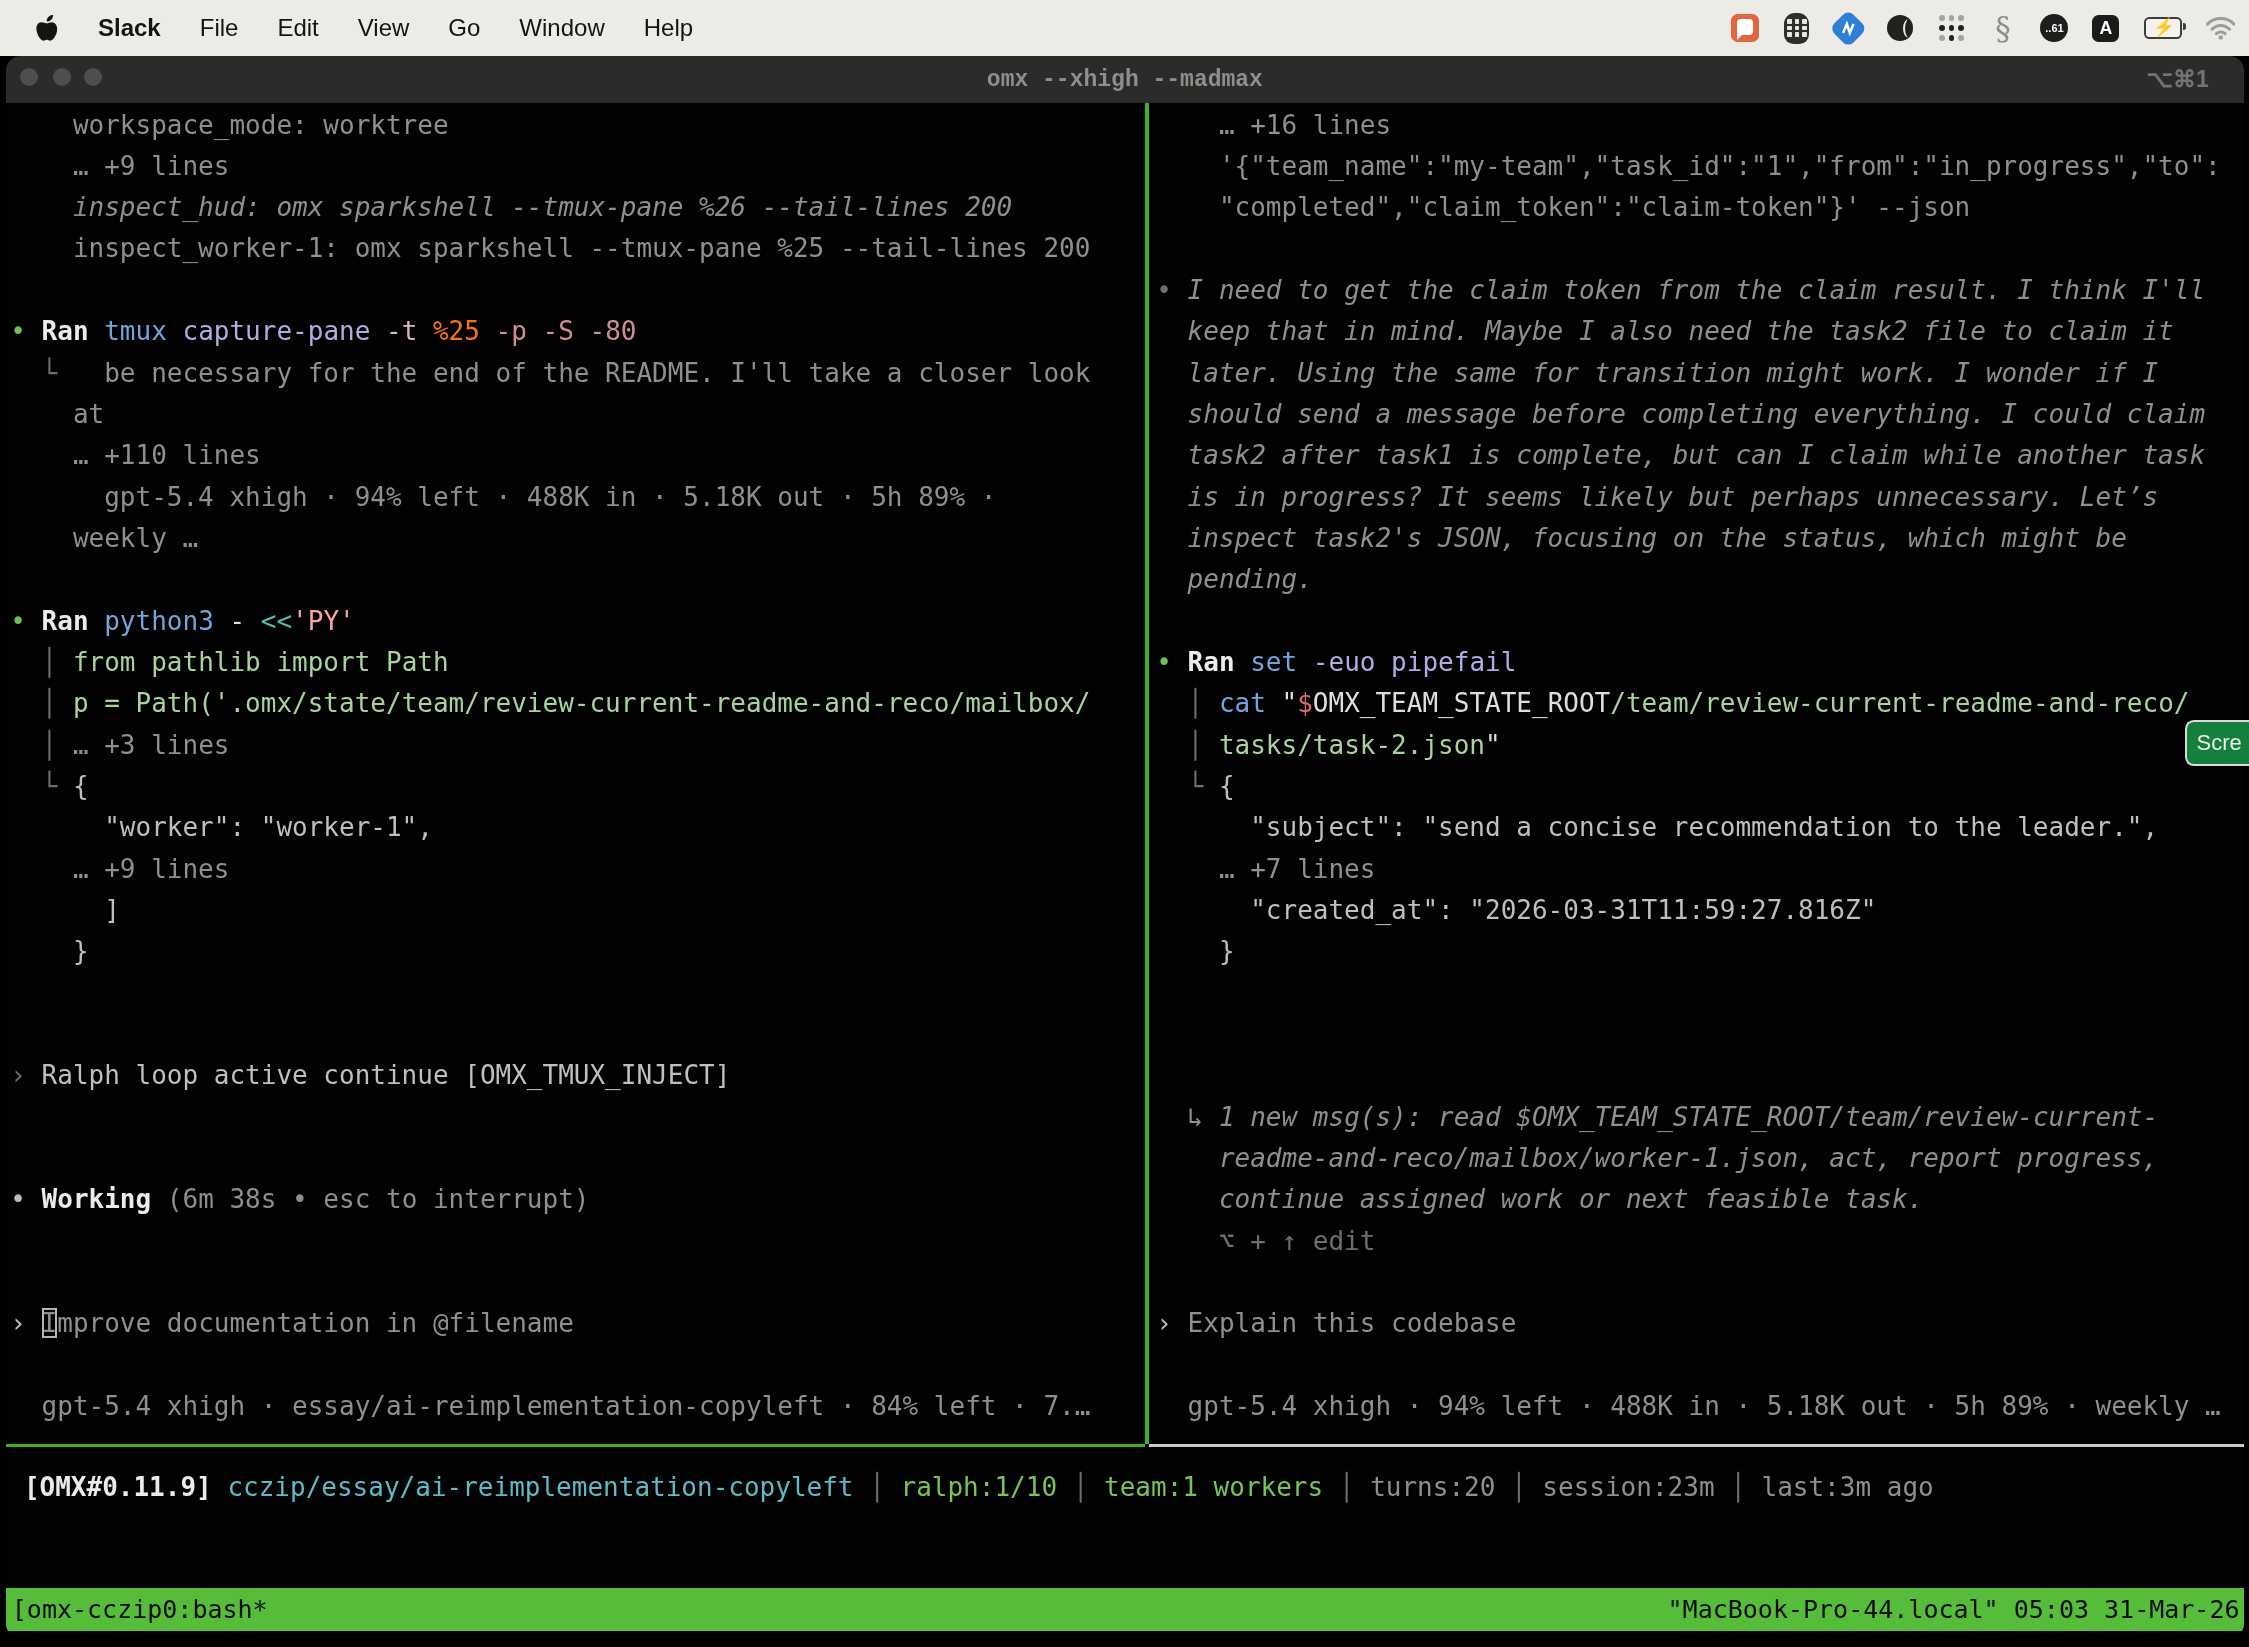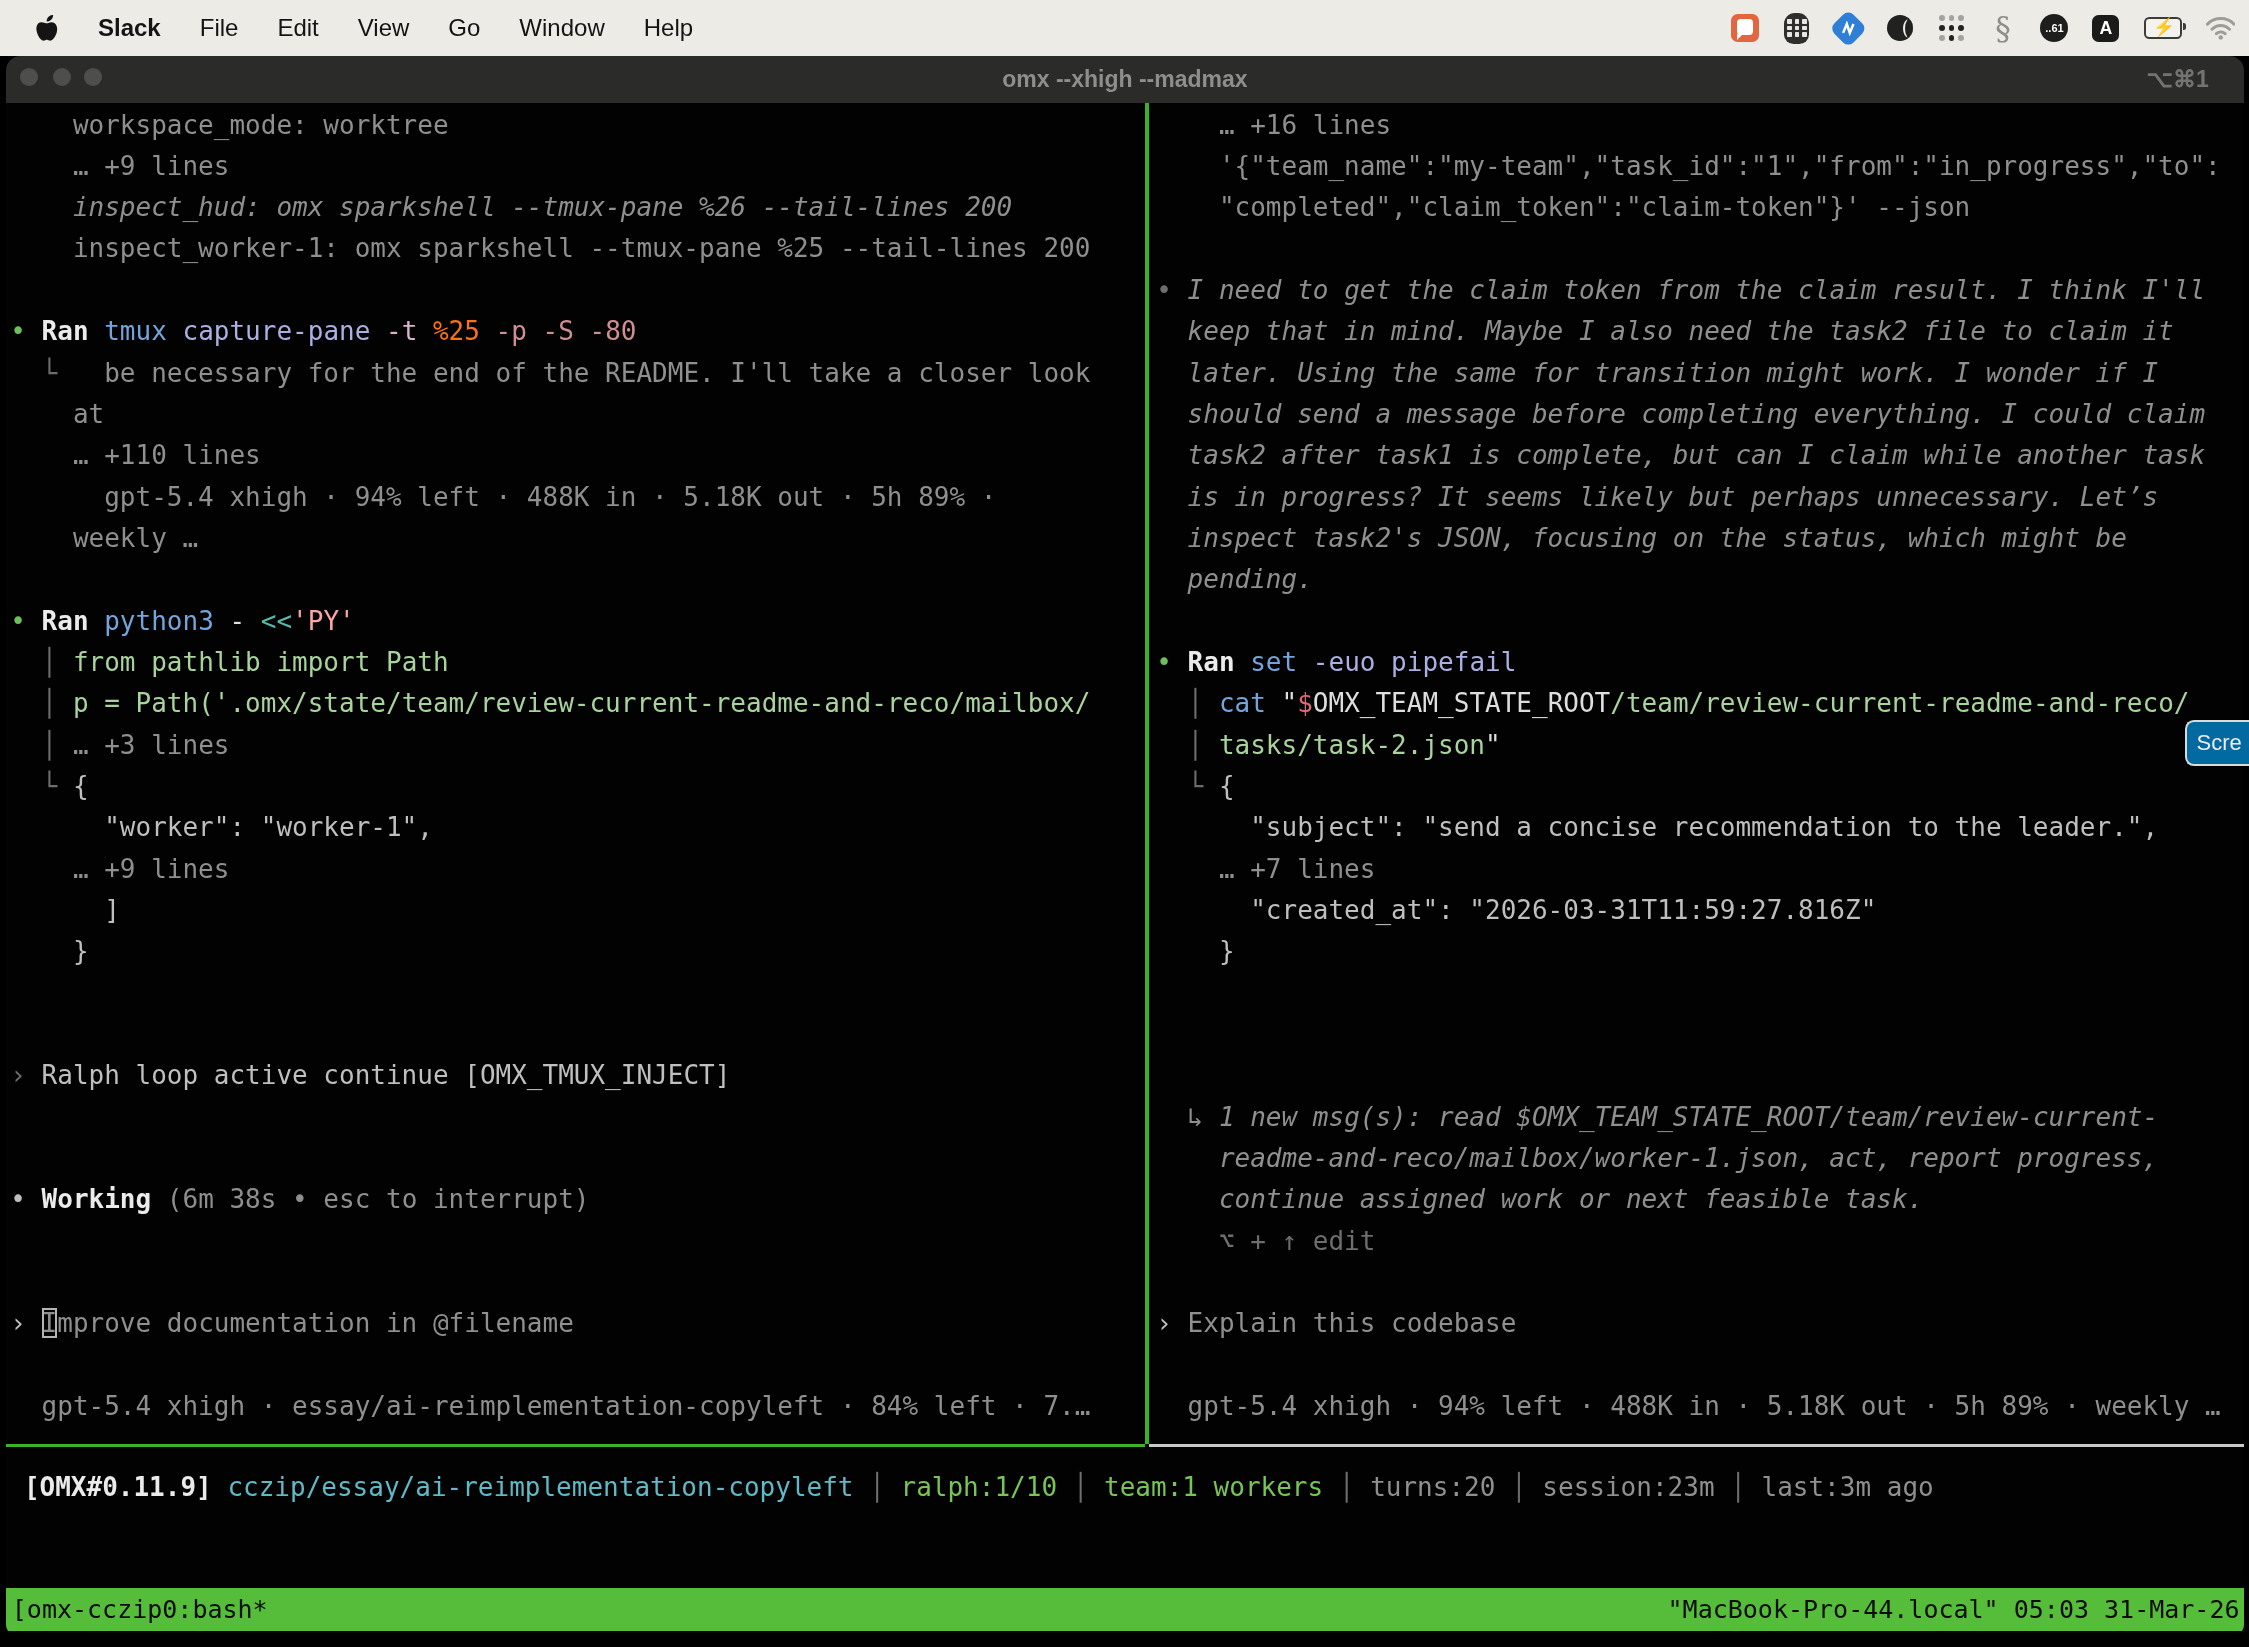--- a/index.html
+++ b/index.html
@@ -41,21 +41,21 @@
   .icon-batt .nub{position:absolute;right:-5.9px;top:3.7px;width:3px;height:7.4px;background:#3c3c3a;border-radius:0 2.2px 2.2px 0;}
   .icon-batt .bolt{position:absolute;left:7.4px;top:-2.2px;font-size:17.7px;color:#1c1c1a;}
 
   
   .window{position:absolute;left:5.9px;top:56px;width:2238px;height:1580px;background:#020202;
           border-radius:14.8px 14.8px 11.8px 11.8px;overflow:hidden;}
   .titlebar{position:absolute;left:0;top:0;width:100%;height:47px;background:#2b2b29;
             border-bottom:0.7px solid #151513;}
   .tl{position:absolute;top:11.8px;width:18.5px;height:18.5px;border-radius:50%;background:#4e4e4c;}
   .wtitle{position:absolute;left:0;right:0;top:0;height:47px;display:flex;align-items:center;justify-content:center;
-          color:#8e8e8c;font-size:23px;font-weight:bold;font-family:Liberation Sans, sans-serif;}
+          color:#8e8e8c;font-size:23px;font-weight:bold;font-family:Liberation Mono, monospace;}
   .wshortcut{position:absolute;right:35px;top:0;height:47px;display:flex;align-items:center;
              color:#737371;font-size:23px;font-weight:bold;font-family:"Liberation Sans",sans-serif;}
 
   
   .pane{position:absolute;top:47px;height:1341px;overflow:hidden;background:#020202;}
   #pane-left{left:0;width:1140px;}
   #pane-right{left:1143px;width:1095px;}
   .trow{position:absolute;left:0;height:41px;line-height:41px;font-size:26px;white-space:pre;color:#8f8f8f;}
   #pane-left .trow{padding-left:4.4px;}
   #pane-right .trow{padding-left:7.4px;}
@@ -78,21 +78,21 @@
   
   .omx-status{position:absolute;left:18px;top:1411px;height:41px;line-height:41px;font-size:26px;white-space:pre;}
 
   
   .tmuxbar{position:absolute;left:0;top:1532px;width:100%;height:43px;background:#56bd3a;
            color:#0c0c0c;font-size:25px;line-height:43px;white-space:pre;}
   .tmux-left{position:absolute;left:5.9px;top:0;}
   .tmux-right{position:absolute;right:4.4px;top:0;}
 
   
-  .tooltip{position:absolute;left:2185px;top:720px;width:65px;height:46px;background:#0369a1;
+  .tooltip{position:absolute;left:2185px;top:720px;width:65px;height:46px;background:#15803d;
            border:2.2px solid #dadad8;border-right:none;border-radius:8.9px 0 0 8.9px;
            color:#ececec;font-size:22px;font-family:"Liberation Sans",sans-serif;
            display:flex;align-items:center;padding-left:9.6px;box-sizing:border-box;overflow:hidden;}
 </style>
 </head>
 <body>
 
 <div class="menubar">
   <div class="menu-left">
     <span style="display:flex;align-items:center;">

